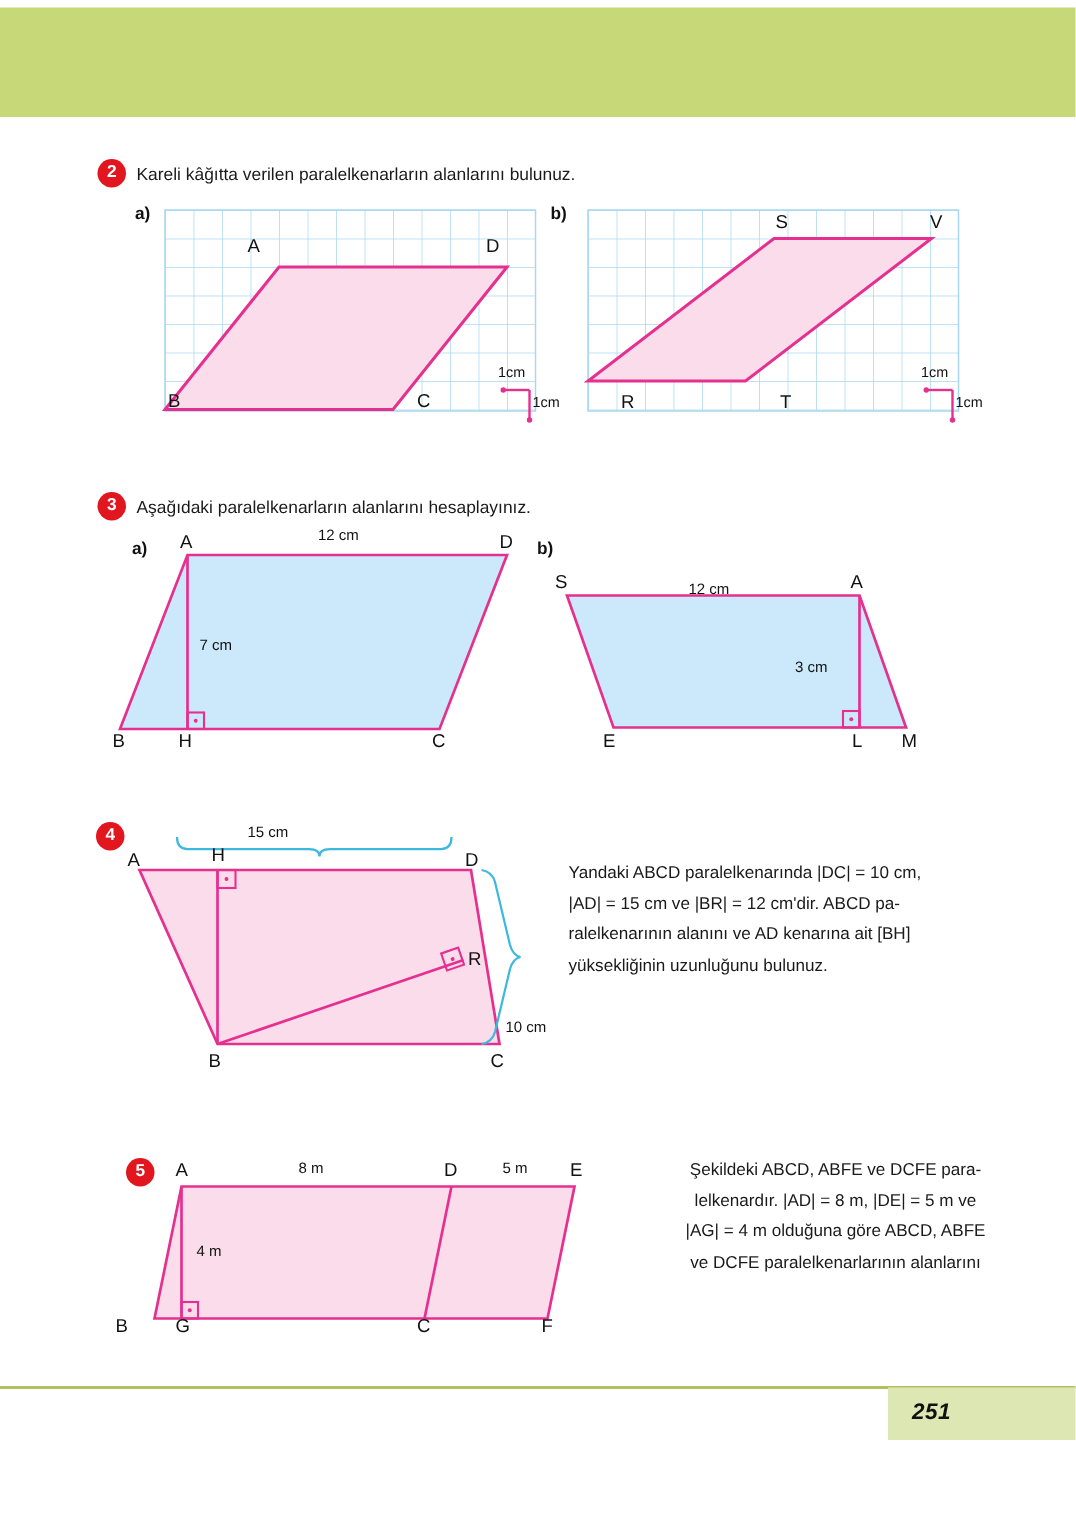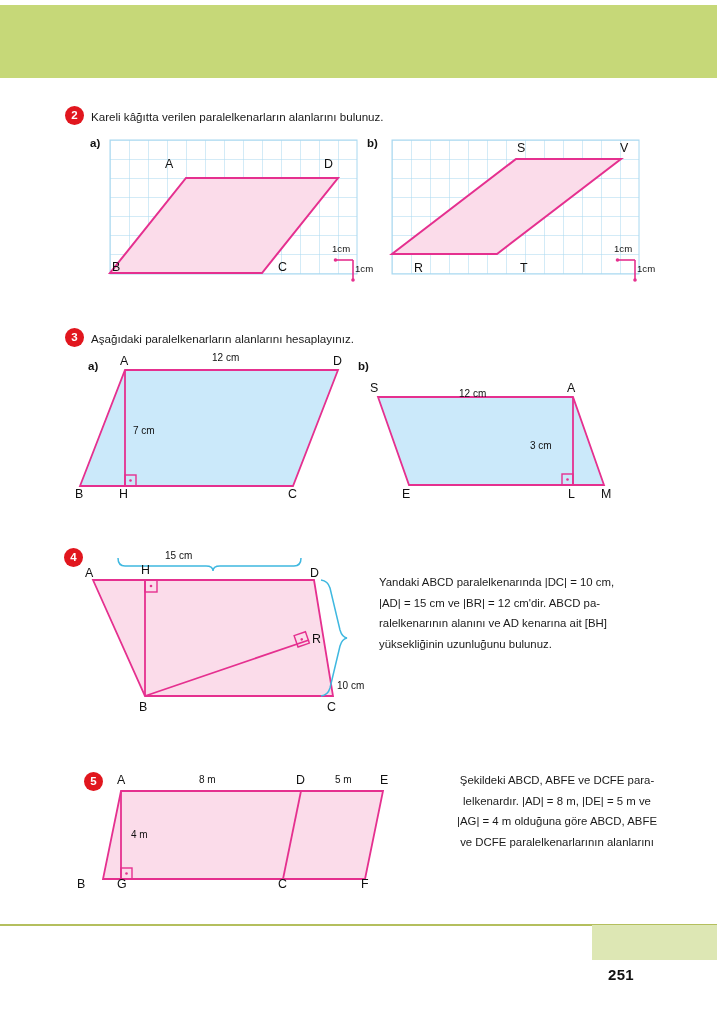--- a/index.html
+++ b/index.html
@@ -40,25 +40,26 @@
     position: absolute;
     left: 0px;
     top: 924px;
     width: 717px;
     height: 1.5px;
     background: #b4bf5e;
   }
   .page-number {
     position: absolute;
     left: 608px;
-    top: 966px;
+    top: 933px;
     font-size: 15px;
     font-weight: bold;
     color: #111;
     letter-spacing: 0.3px;
+    font-style: italic;
   }
   
   .qbadge {
     position: absolute;
     width: 19px;
     height: 19px;
     border-radius: 50%;
     background: #e1161e;
     color: #ffffff;
     font-size: 11.5px;

